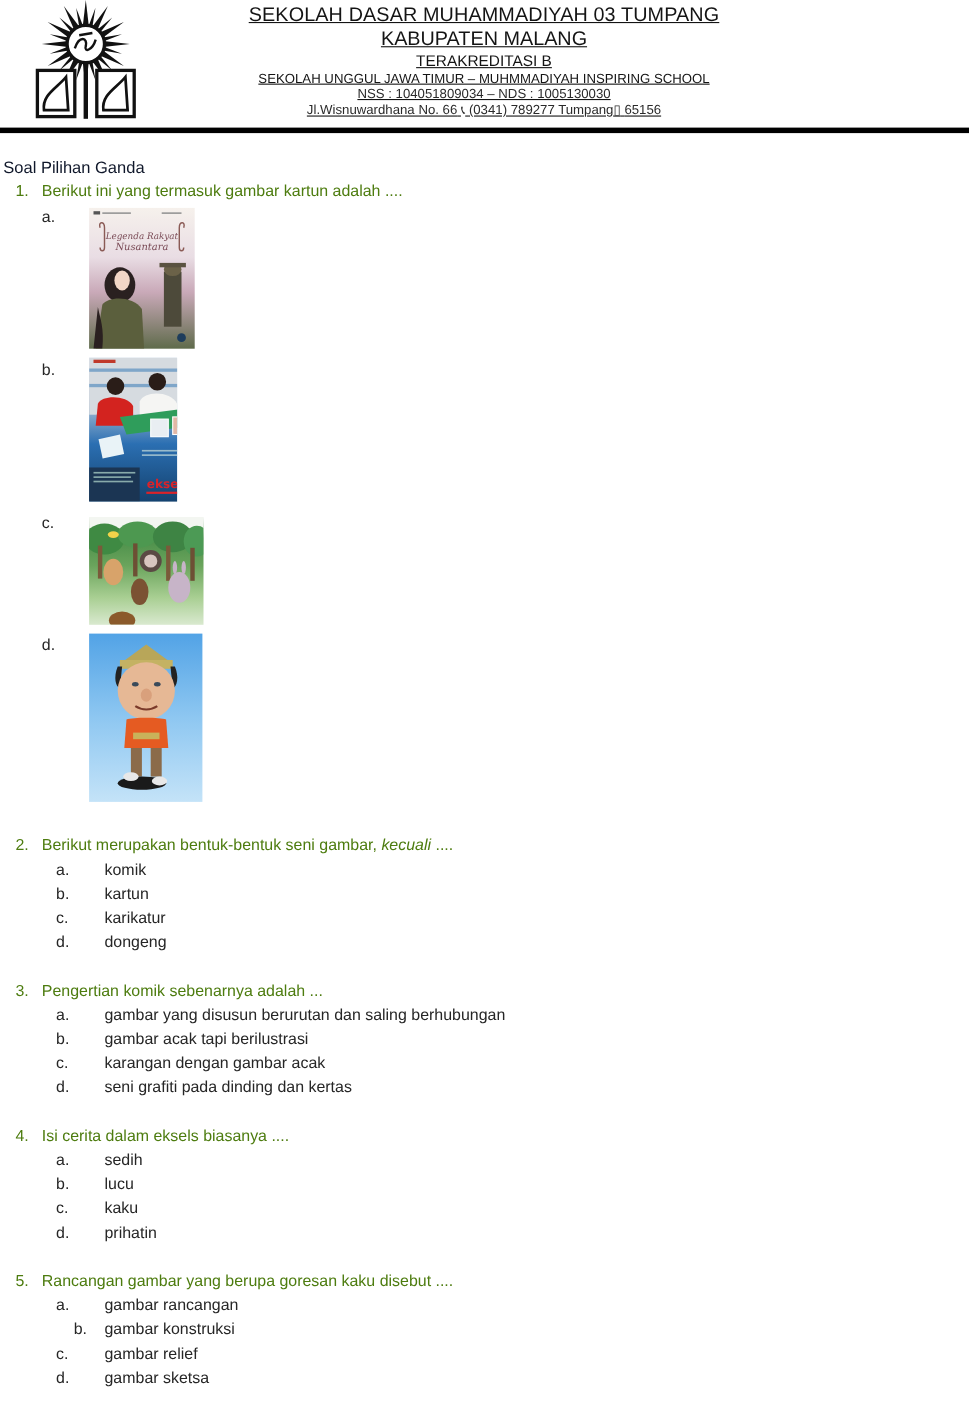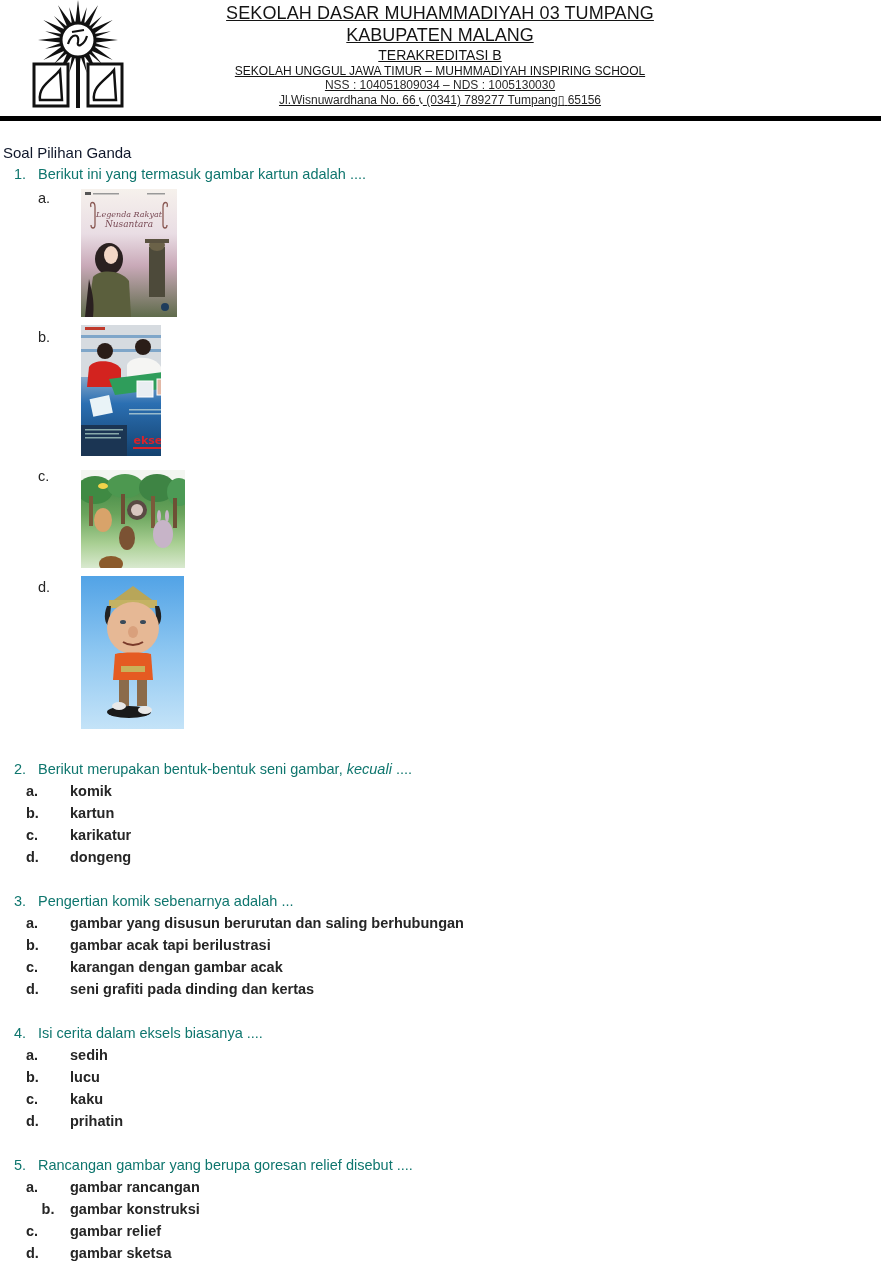--- a/index.html
+++ b/index.html
@@ -13,23 +13,23 @@
     .ht2 { font-size: 18px; line-height: 22px; }
     .ht3 { font-size: 14px; line-height: 17px; margin-top: 1px; }
     .ht4 { font-size: 12px; line-height: 14px; font-weight: normal; }
     .ht5 { font-size: 12px; line-height: 14px; color: #2a2a2a; }
     .ht6 { font-size: 12px; line-height: 16px; color: #2a2a2a; }
     .phone-icon { display: inline-block; font-size: 11px; }
     .divider { position: absolute; left: 0; top: 116px; width: 881px; height: 5px; background: #000; }
 
     .section-title { position: absolute; left: 3px; top: 144px; font-size: 15px; color: #0f172a; }
 
-    .q { position: absolute; left: 14px; font-size: 14.5px; color: #0f766e; }
+    .q { position: absolute; left: 14px; font-size: 14.5px; color: #4d7c0f; }
     .q .num { display: inline-block; width: 24px; }
-    .opt { position: absolute; left: 26px; font-size: 14.5px; color: #262626; font-weight: bold; }
+    .opt { position: absolute; left: 51px; font-size: 14.5px; color: #262626; }
     .opt .letter { display: inline-block; width: 44px; }
     .img-opt-letter { position: absolute; left: 38px; font-size: 14.5px; color: #262626; }
 
     .pic { position: absolute; left: 81px; overflow: hidden; }
     .pic-a { top: 189px; width: 96px; height: 128px; background: linear-gradient(180deg,#f6f1ec 0%,#e9dde4 35%,#c9a9b8 60%,#5f6b4b 100%); }
     .pic-b { top: 325px; width: 80px; height: 131px; background: linear-gradient(180deg,#dfe8f2 0%,#b9c9d9 28%,#2b6fb2 60%,#14426f 100%); }
     .pic-c { top: 470px; width: 104px; height: 98px; background: linear-gradient(180deg,#f3f6f1 0%,#4b8f4a 20%,#6aa45c 45%,#a9cf93 75%,#d9e9cf 100%); }
     .pic-d { top: 576px; width: 103px; height: 153px; background: linear-gradient(180deg,#52a3e6 0%,#8ec7f1 50%,#c4e3f8 100%); }
   </style>
 </head>
@@ -207,18 +207,18 @@
 
 <div class="q" style="top:1025px;">
   <span class="num">4.</span><span>Isi cerita dalam eksels biasanya ....</span>
 </div>
 <div class="opt" style="top:1047px;"><span class="letter">a.</span><span>sedih</span></div>
 <div class="opt" style="top:1069px;"><span class="letter">b.</span><span>lucu</span></div>
 <div class="opt" style="top:1091px;"><span class="letter">c.</span><span>kaku</span></div>
 <div class="opt" style="top:1113px;"><span class="letter">d.</span><span>prihatin</span></div>
 
 <div class="q" style="top:1157px;">
-  <span class="num">5.</span><span>Rancangan gambar yang berupa goresan relief disebut ....</span>
+  <span class="num">5.</span><span>Rancangan gambar yang berupa goresan kaku disebut ....</span>
 </div>
 <div class="opt" style="top:1179px;"><span class="letter">a.</span><span>gambar rancangan</span></div>
 <div class="opt" style="top:1201px;text-align:center;"><span class="letter">b.</span><span>gambar konstruksi</span></div>
 <div class="opt" style="top:1223px;"><span class="letter">c.</span><span>gambar relief</span></div>
 <div class="opt" style="top:1245px;"><span class="letter">d.</span><span>gambar sketsa</span></div>
 
 </body></html>

